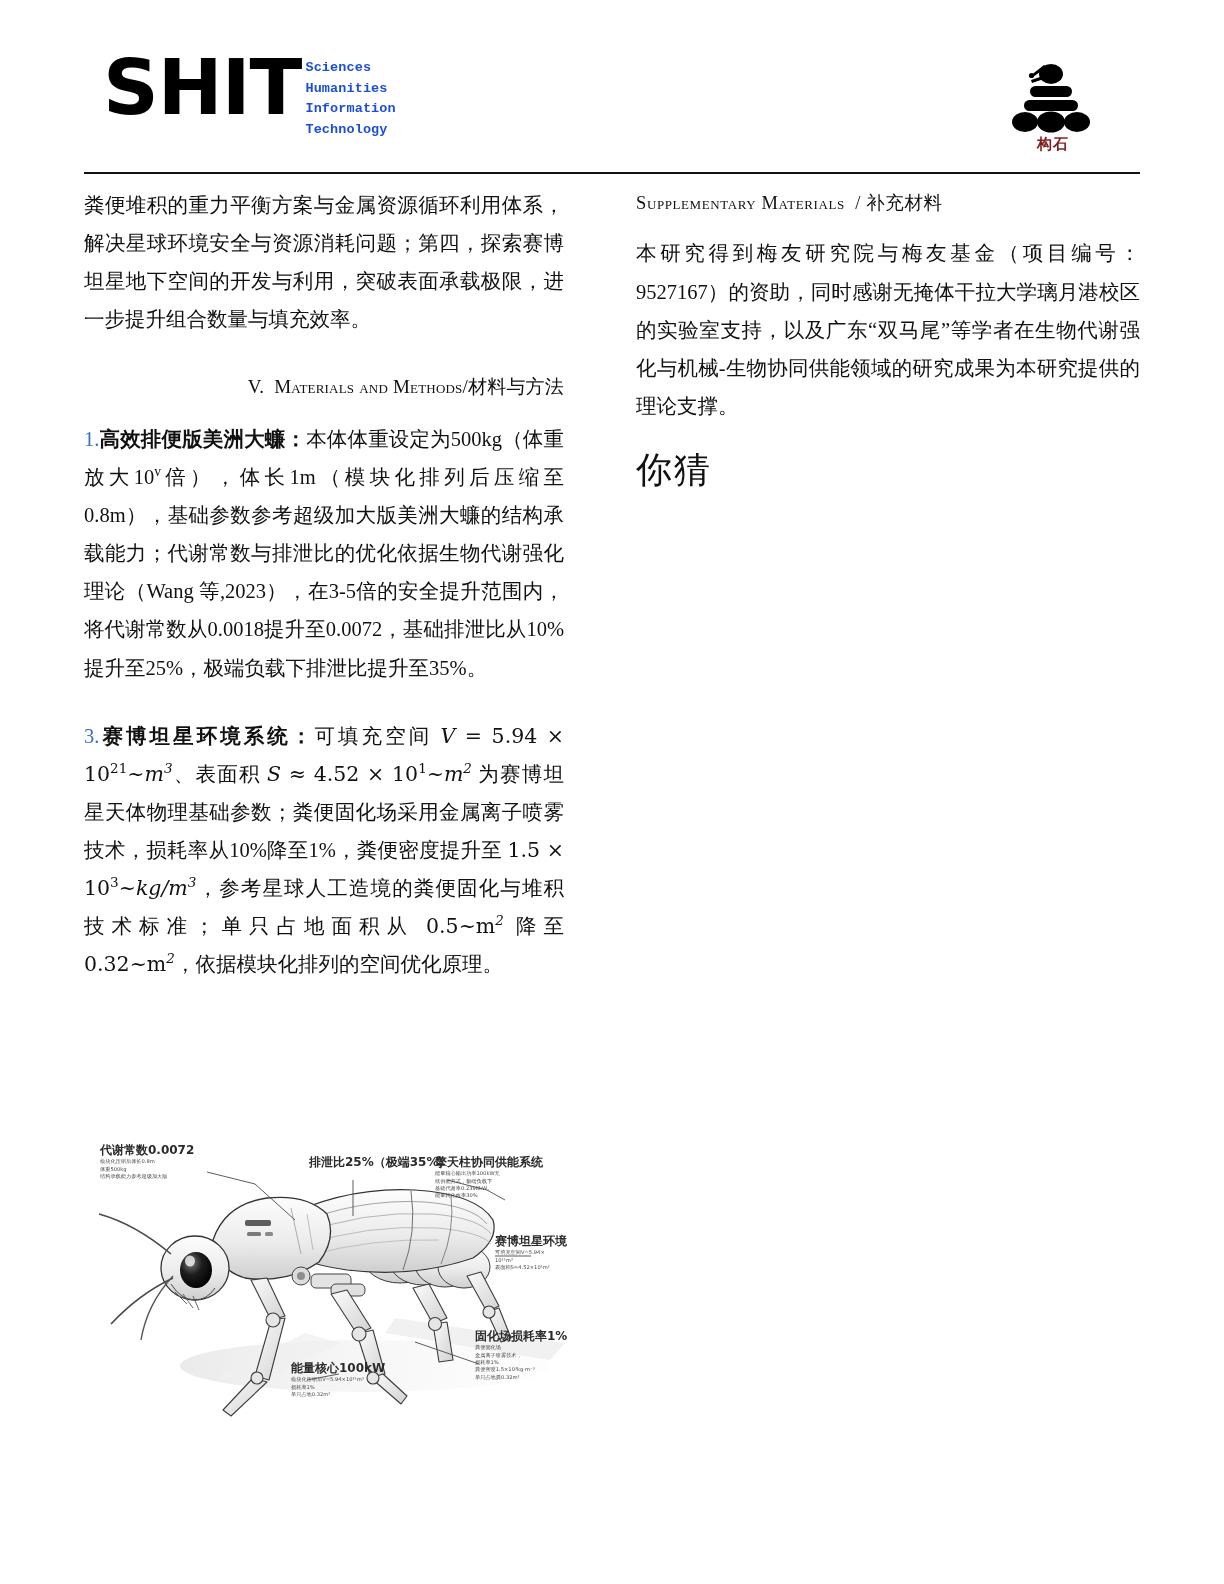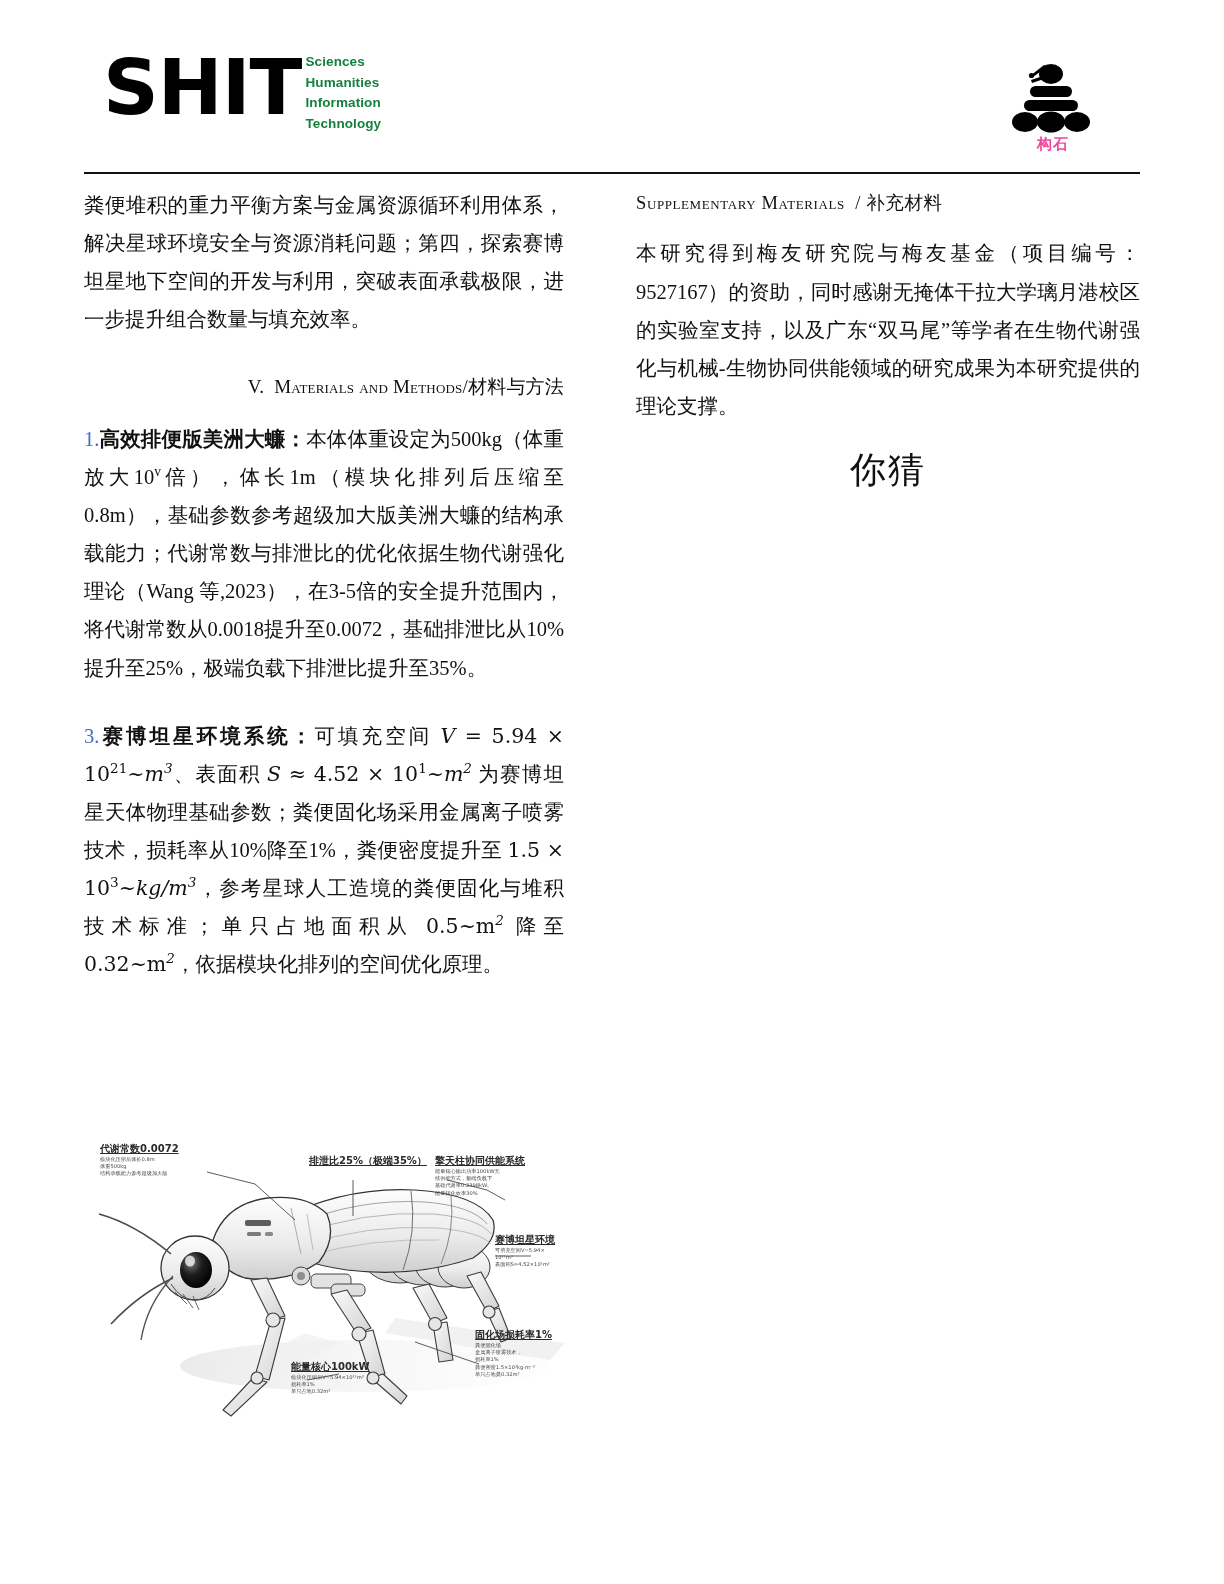--- a/index.html
+++ b/index.html
@@ -25,36 +25,36 @@
     font-family:"DejaVu Sans","Liberation Sans",sans-serif;
     font-weight:900;
     font-size:76px;
     line-height:0.95;
     letter-spacing:-1px;
     color:#000;
     transform:scaleX(1.02);
     transform-origin:left top;
   }
   .logo-sub{
-    margin-left:8px;margin-top:0;
-    font-family:Liberation Sans, sans-serif;
+    margin-left:8px;margin-top:6px;
+    font-family:Liberation Mono, monospace;
     font-weight:700;
     font-size:13.5px;
     line-height:1.52;
-    color:#15803d;
+    color:#1d4ed8;
     letter-spacing:0.1px;
   }
   .logo-right{
     position:absolute;left:1003px;top:60px;width:100px;height:100px;
     text-align:center;
   }
   .cairn{width:96px;height:74px;display:block;}
   .cairn-label{
     font-family:"DejaVu Sans","Liberation Sans",sans-serif;
-    font-weight:700;font-size:15px;color:#ec4899;margin-top:1px;letter-spacing:1px;
+    font-weight:700;font-size:15px;color:#7f1d1d;margin-top:1px;letter-spacing:1px;
   }
   .rule{
     position:absolute;left:84px;top:172px;width:1056px;height:0;
     border-top:2.6px solid #111;
   }
 
   
   .col{
     position:absolute;top:186px;
     font-size:20.5px;
@@ -98,37 +98,36 @@
     margin-bottom:14px;
   }
   .refs-head{
     text-align:center;
     font-variant:small-caps;
     font-size:20px;
     letter-spacing:0.4px;
     margin-top:42px;
   }
   .refs-body{
-    text-align:center;
     font-size:36px;
     margin-top:12px;
     letter-spacing:2px;
   }
 
   
   .figure{
     position:absolute;left:95px;top:1128px;width:510px;height:300px;
   }
   .figure svg{display:block;width:510px;height:300px;}
   .fig-label{
     position:absolute;
     font-family:"DejaVu Sans","Liberation Sans",sans-serif;
     color:#2a2a2a;
   }
-  .fl-title{font-weight:700;font-size:10px;line-height:1.35;white-space:nowrap;text-decoration:underline;}
+  .fl-title{font-weight:700;font-size:12px;line-height:1.35;white-space:nowrap;}
   .fl-sub{font-size:5.2px;line-height:1.42;color:#4a4a4a;white-space:nowrap;}
 </style>
 </head>
 <body>
 
 <div class="page">
 
   <div class="header">
 
     <div class="logo-left">

